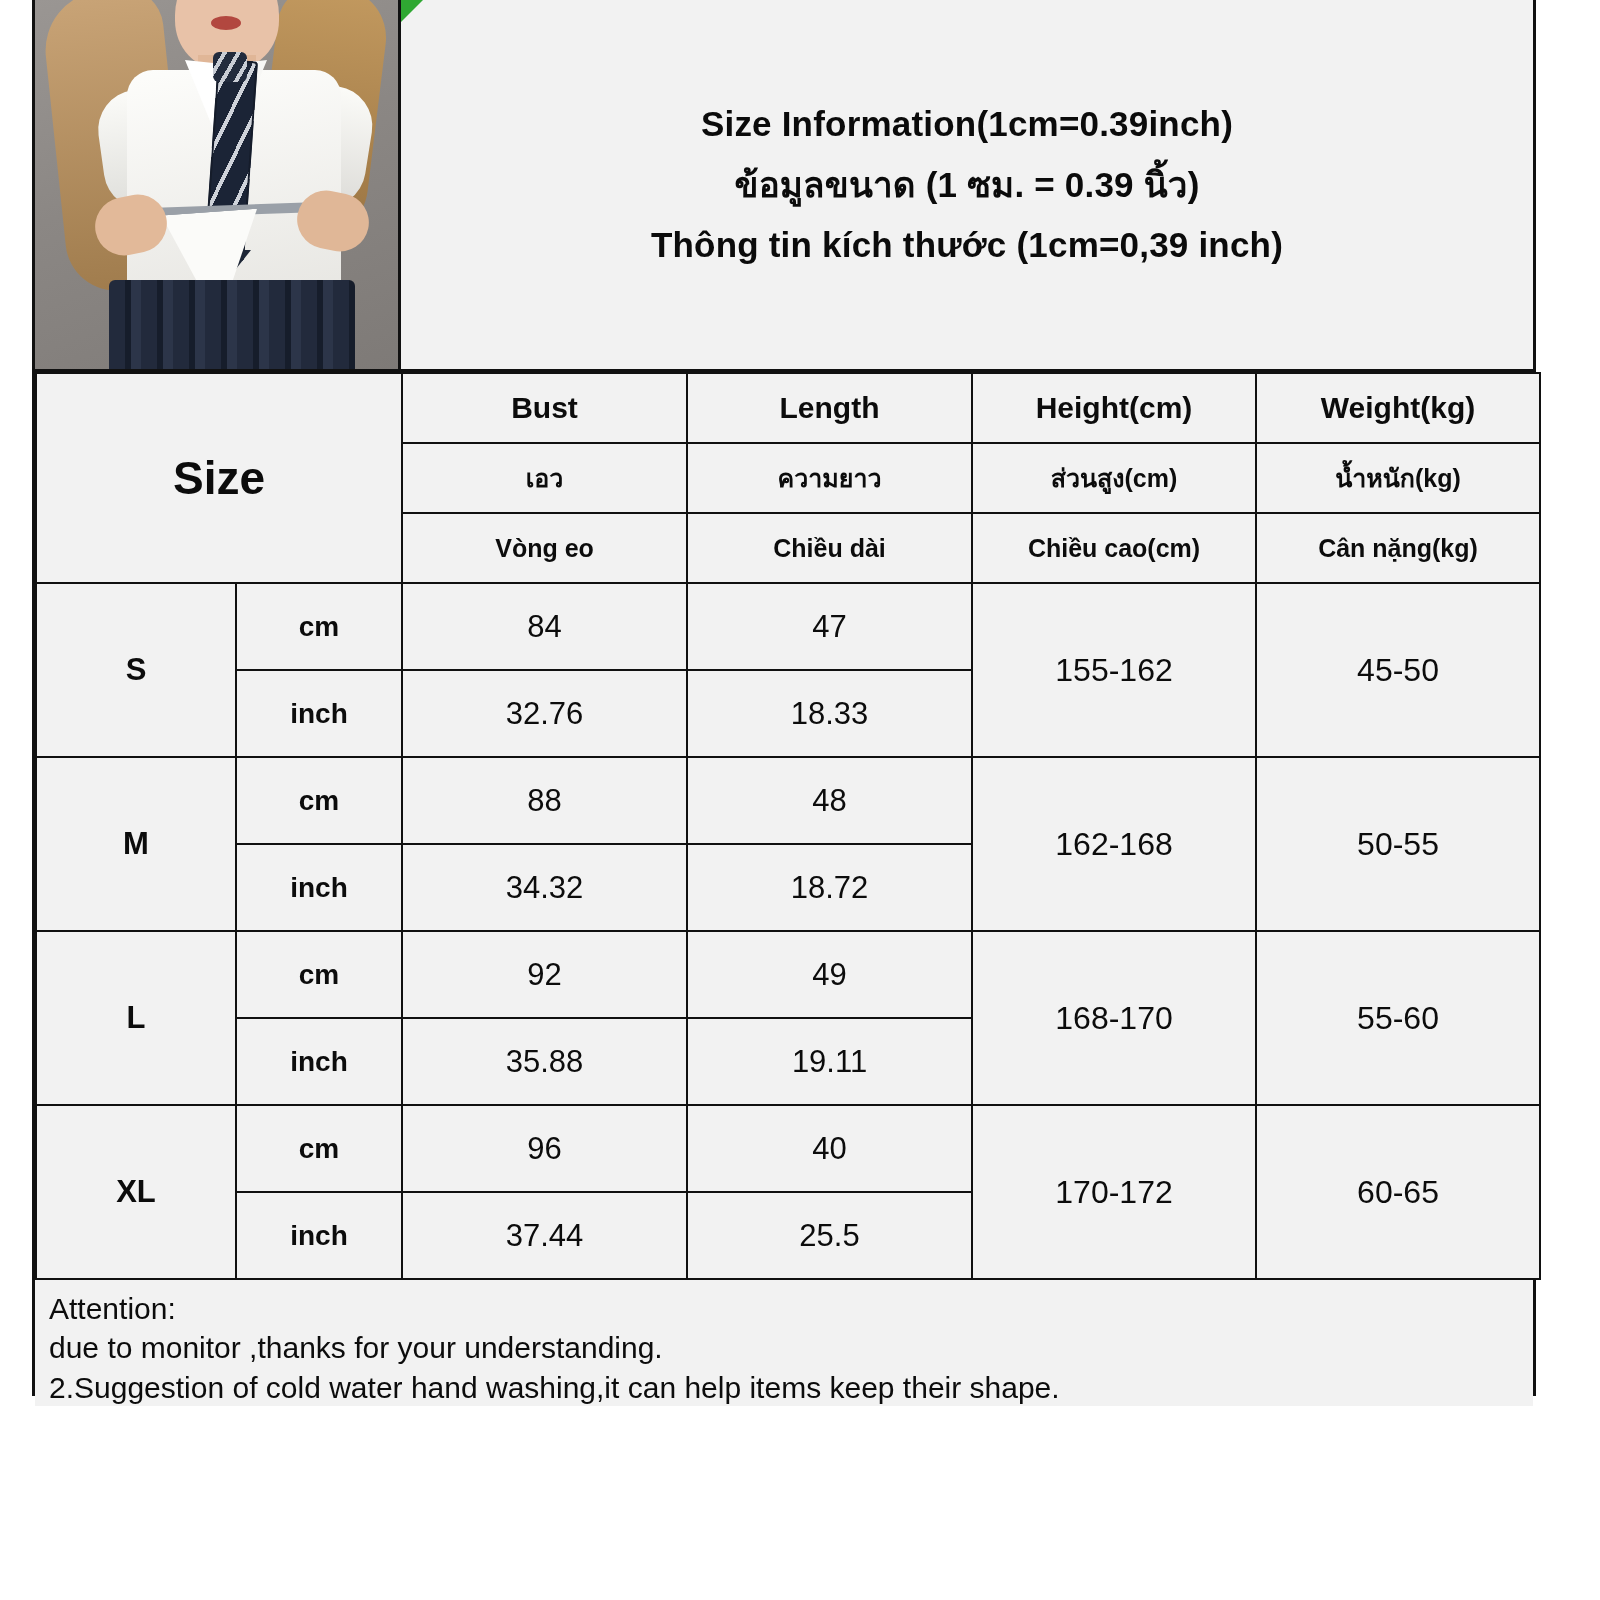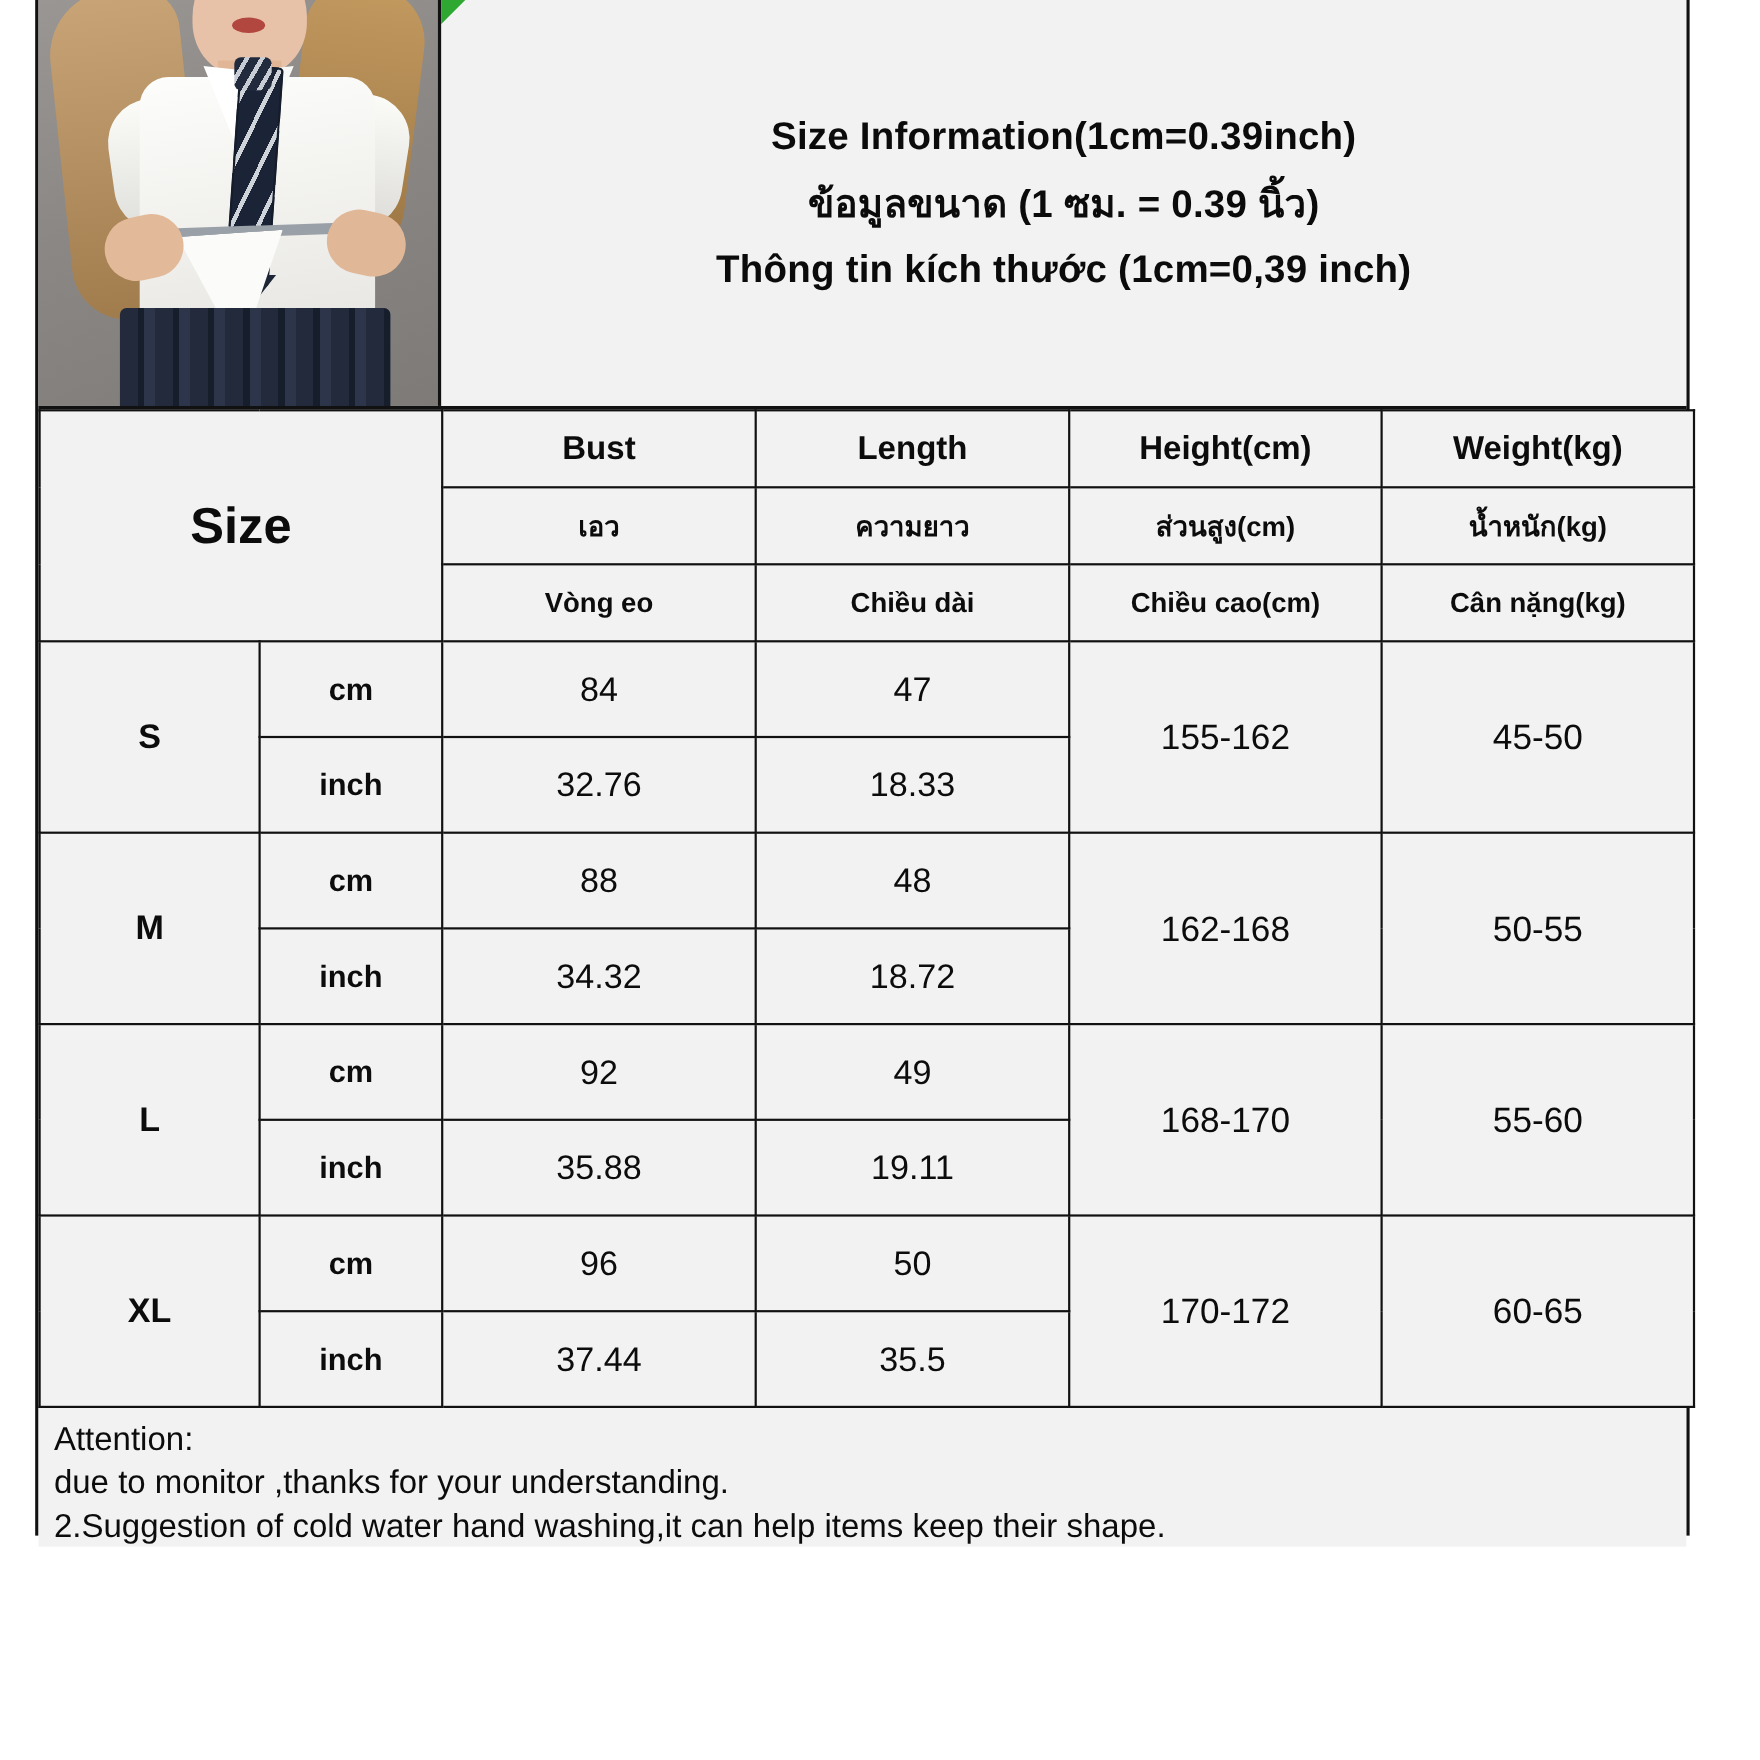--- a/index.html
+++ b/index.html
@@ -329,28 +329,28 @@
       <tr>
         <td class="unit-cell">inch</td>
         <td class="val-cell">35.88</td>
         <td class="val-cell">19.11</td>
       </tr>
 
       <tr>
         <td class="sz-cell" rowspan="2">XL</td>
         <td class="unit-cell">cm</td>
         <td class="val-cell">96</td>
-        <td class="val-cell">50</td>
+        <td class="val-cell">40</td>
         <td class="range-cell" rowspan="2">170-172</td>
         <td class="range-cell" rowspan="2">60-65</td>
       </tr>
       <tr>
         <td class="unit-cell">inch</td>
         <td class="val-cell">37.44</td>
-        <td class="val-cell">35.5</td>
+        <td class="val-cell">25.5</td>
       </tr>
     </tbody>
   </table>
 
   <div class="attention">
     <p class="lead">Attention:</p>
     <p>due to monitor ,thanks for your understanding.</p>
     <p>2.Suggestion of cold water hand washing,it can help items keep their shape.</p>
   </div>
 

